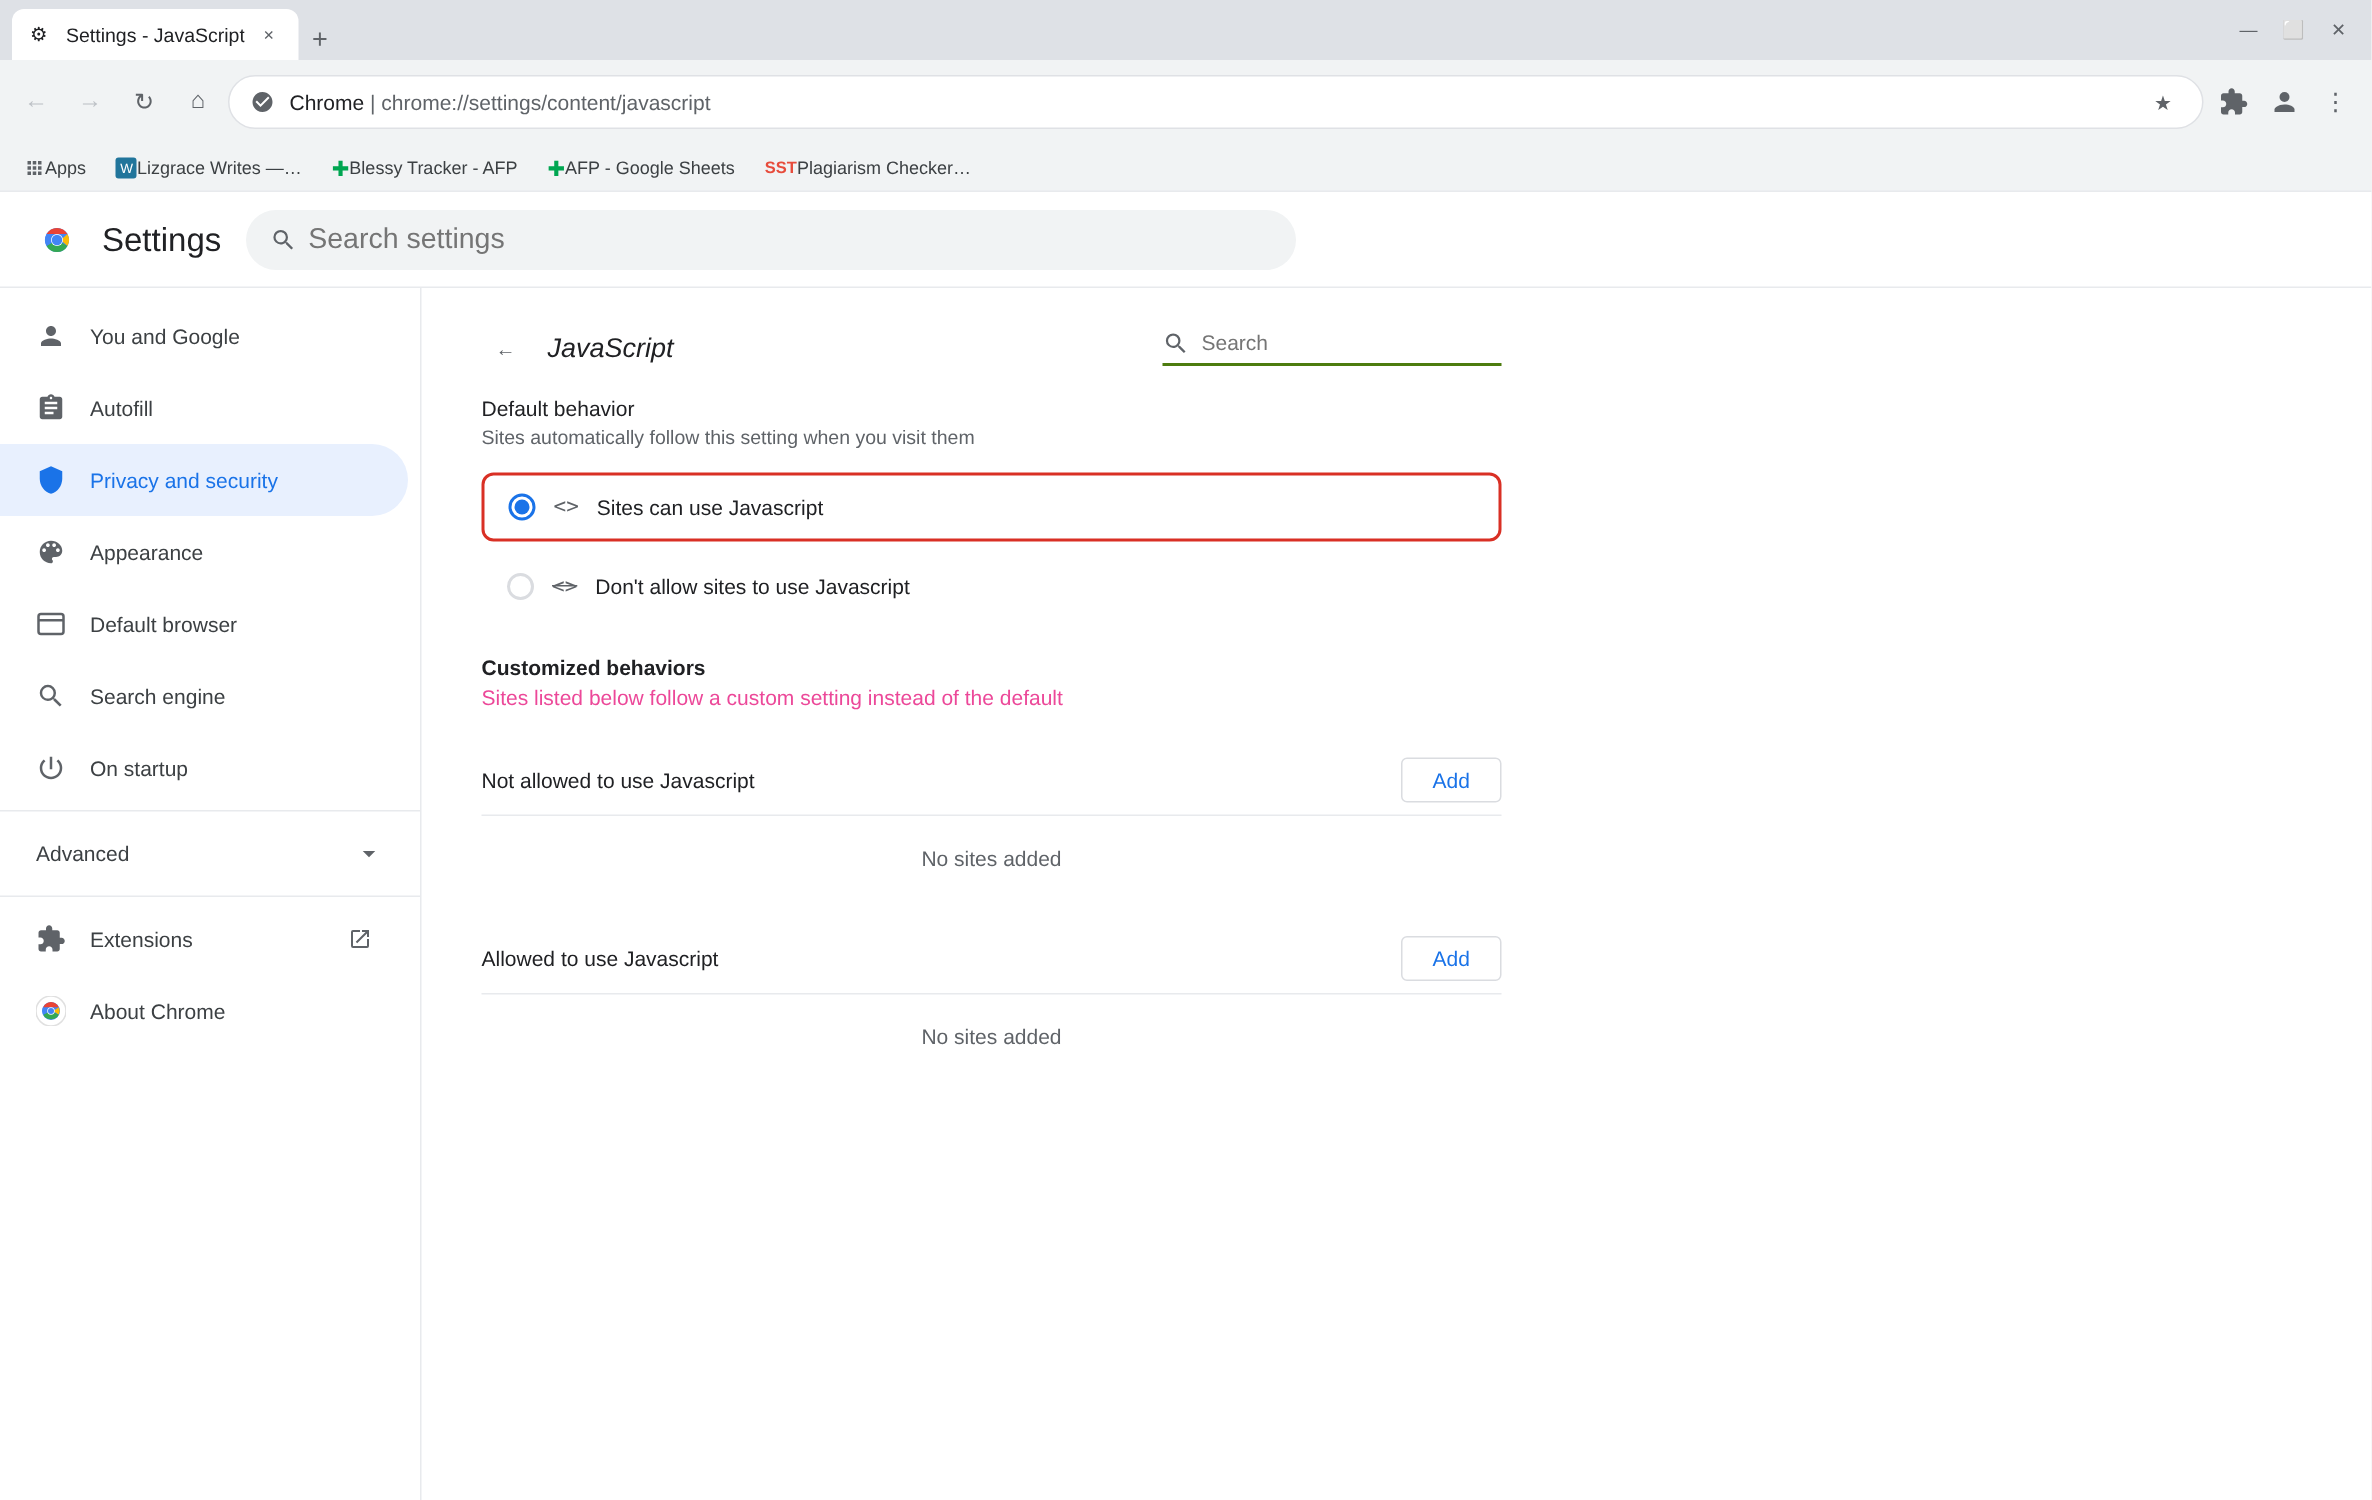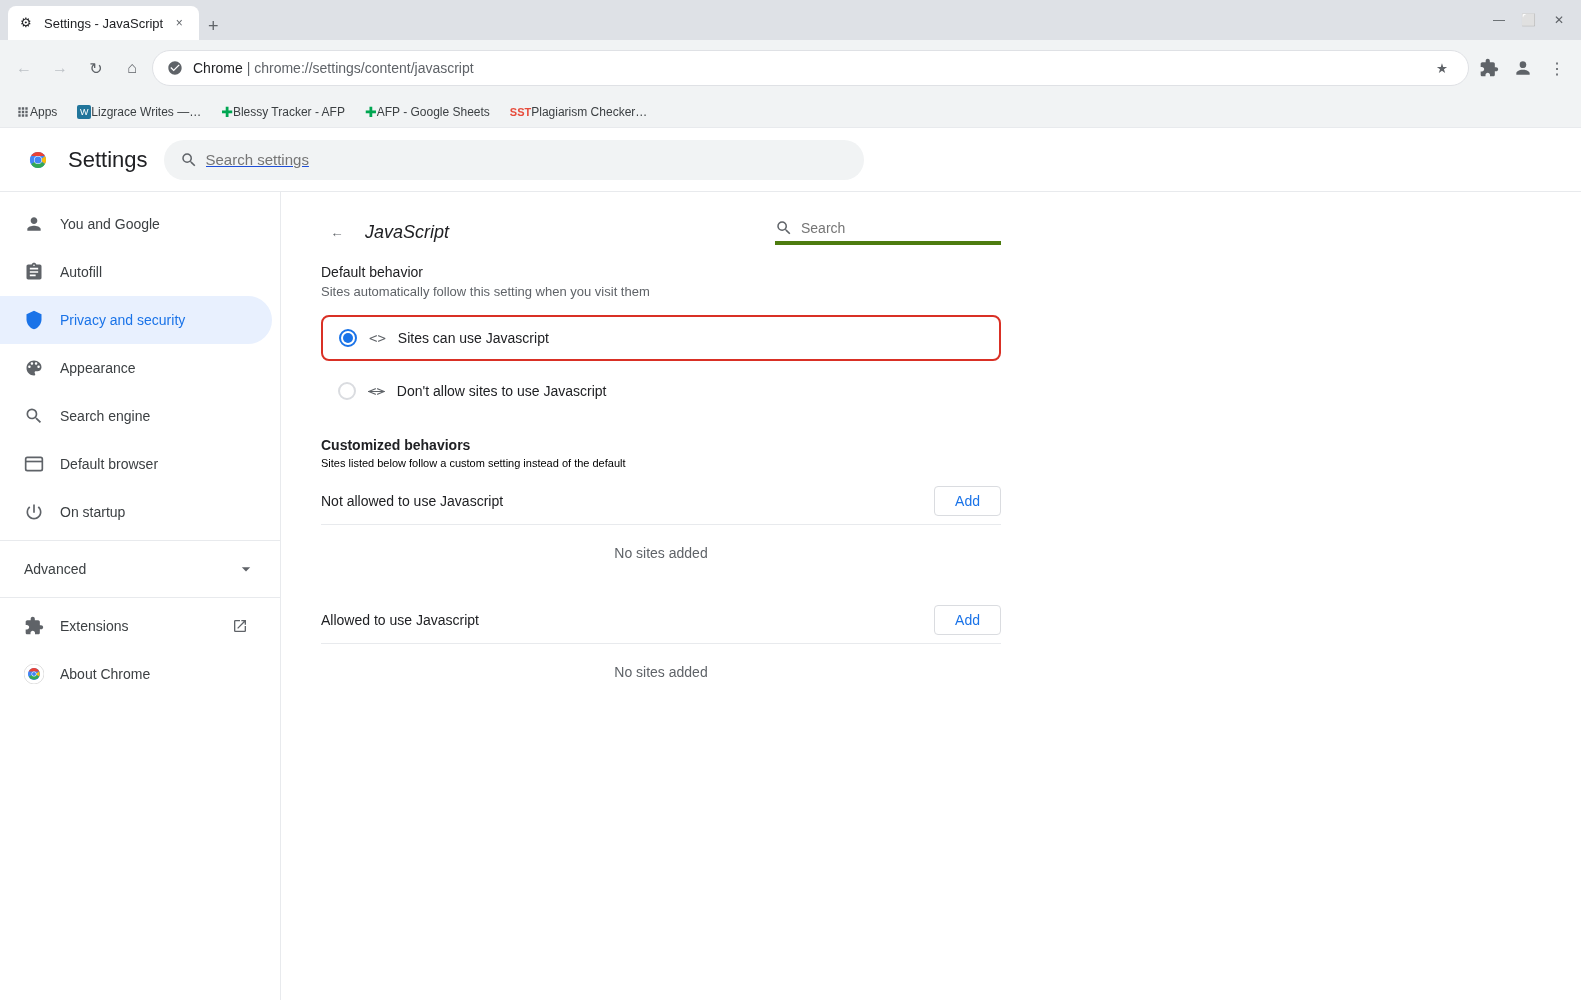--- a/index.html
+++ b/index.html
@@ -34,21 +34,21 @@
 
     
     .bookmarks-bar { background: #f1f3f4; display: flex; align-items: center; padding: 2px 8px; height: 32px; gap: 4px; border-bottom: 1px solid #e8eaed; }
     .bookmark-item { display: flex; align-items: center; gap: 0; padding: 2px 8px; border-radius: 4px; cursor: pointer; font-size: 12px; color: #3c4043; height: 26px; }
 
     
     .settings-page { background: #fff; flex: 1; display: flex; flex-direction: column; }
     .settings-header { background: #fff; display: flex; align-items: center; padding: 0 24px; height: 64px; border-bottom: 1px solid #e8eaed; gap: 16px; }
     .settings-title { font-size: 22px; font-weight: 400; color: #202124; }
     .settings-search-bar { flex: 1; max-width: 700px; display: flex; align-items: center; background: #f1f3f4; border-radius: 24px; height: 40px; padding: 0 16px; gap: 8px; }
-    .settings-search-input { border: none; background: none; flex: 1; font-size: 15px; color: #1d4ed8; outline: none; text-decoration: underline; }
+    .settings-search-input { border: none; background: none; flex: 1; font-size: 19px; color: #1d4ed8; outline: none; }
 
     
     .settings-body { display: flex; flex: 1; overflow: hidden; }
 
     
     .sidebar { width: 280px; min-width: 280px; background: #fff; padding: 8px 0; overflow-y: auto; }
     .sidebar-item { display: flex; align-items: center; gap: 16px; padding: 0 24px; height: 48px; cursor: pointer; color: #3c4043; font-size: 14px; border-radius: 0 24px 24px 0; margin-right: 8px; }
     .sidebar-item.active { background: #e8f0fe; color: #1a73e8; }
     .sidebar-item .icon { width: 20px; height: 20px; display: flex; align-items: center; justify-content: center; flex-shrink: 0; }
     .sidebar-item .label { font-size: 14px; }
@@ -58,42 +58,42 @@
 
     
     .main-content { flex: 1; background: #fff; overflow-y: auto; border-left: 1px solid #e8eaed; }
     .content-inner { max-width: 760px; padding: 24px 40px; }
 
     
     .js-page-header { display: flex; align-items: center; justify-content: space-between; margin-bottom: 16px; }
     .js-page-title-row { display: flex; align-items: center; gap: 12px; }
     .back-btn { width: 32px; height: 32px; border: none; background: none; cursor: pointer; border-radius: 50%; display: flex; align-items: center; justify-content: center; color: #5f6368; }
     .page-title { font-size: 18px; font-weight: 400; color: #202124; font-style: italic; }
-    .content-search { display: flex; align-items: center; gap: 8px; border-bottom: 4px solid #4d7c0f; padding-bottom: 4px; }
+    .content-search { display: flex; align-items: flex-start; gap: 8px; border-bottom: 2px solid #4d7c0f; padding-bottom: 4px; }
     .content-search-input { border: none; outline: none; font-size: 14px; color: #202124; width: 200px; }
     .description { font-size: 14px; color: #5f6368; margin-bottom: 24px; line-height: 1.5; }
 
     
     .section-title { font-size: 14px; font-weight: 400; color: #202124; margin-bottom: 4px; }
     .section-subtitle { font-size: 13px; color: #5f6368; margin-bottom: 16px; }
 
     
     .radio-option { display: flex; align-items: center; gap: 12px; padding: 12px 16px; border-radius: 8px; cursor: pointer; margin-bottom: 8px; }
     .radio-option.selected { border: 2px solid #d93025; }
     .radio-option.unselected { border: 1px solid transparent; }
     .radio-circle { width: 18px; height: 18px; border-radius: 50%; border: 2px solid #dadce0; display: flex; align-items: center; justify-content: center; flex-shrink: 0; }
     .radio-circle.checked { border-color: #1a73e8; }
     .radio-inner { width: 10px; height: 10px; border-radius: 50%; background: #1a73e8; }
     .radio-icon { font-size: 16px; color: #5f6368; }
     .radio-label { font-size: 14px; color: #202124; }
 
     
     .behaviors-section { margin-top: 24px; }
     .behaviors-title { font-size: 14px; font-weight: 600; color: #202124; margin-bottom: 4px; }
-    .behaviors-subtitle { font-size: 11px; color: #000000; margin-bottom: 9px; }
+    .behaviors-subtitle { font-size: 14px; color: #ec4899; margin-bottom: 24px; }
     .behavior-row { display: flex; align-items: center; justify-content: space-between; padding: 8px 0; border-bottom: 1px solid #e8eaed; }
     .behavior-label { font-size: 14px; color: #202124; }
     .add-btn { border: 1px solid #dadce0; background: #fff; color: #1a73e8; font-size: 14px; padding: 6px 20px; border-radius: 4px; cursor: pointer; }
     .empty-state { text-align: center; padding: 20px; color: #5f6368; font-size: 14px; }
 
     
     .main-content::-webkit-scrollbar { width: 8px; }
     .main-content::-webkit-scrollbar-track { background: transparent; }
     .main-content::-webkit-scrollbar-thumb { background: #dadce0; border-radius: 4px; }
 
@@ -243,33 +243,33 @@
           <span class="icon">
             <svg width="20" height="20" viewBox="0 0 24 24" fill="#5f6368">
                 <path d="M12 3c-4.97 0-9 4.03-9 9s4.03 9 9 9c.83 0 1.5-.67 1.5-1.5 0-.39-.15-.74-.39-1.01-.23-.26-.38-.61-.38-.99 0-.83.67-1.5 1.5-1.5H16c2.76 0 5-2.24 5-5 0-4.42-4.03-8-9-8zm-5.5 9c-.83 0-1.5-.67-1.5-1.5S5.67 9 6.5 9 8 9.67 8 10.5 7.33 12 6.5 12zm3-4C8.67 8 8 7.33 8 6.5S8.67 5 9.5 5s1.5.67 1.5 1.5S10.33 8 9.5 8zm5 0c-.83 0-1.5-.67-1.5-1.5S13.67 5 14.5 5s1.5.67 1.5 1.5S15.33 8 14.5 8zm3 4c-.83 0-1.5-.67-1.5-1.5S16.67 9 17.5 9s1.5.67 1.5 1.5-.67 1.5-1.5 1.5z"></path>
               </svg>
           </span>
           <span class="label">Appearance</span>
         </div>
         <div class="sidebar-item">
           <span class="icon">
             <svg width="20" height="20" viewBox="0 0 24 24" fill="#5f6368">
-                <path d="M15.5 14h-.79l-.28-.27A6.471 6.471 0 0 0 16 9.5 6.5 6.5 0 1 0 9.5 16c1.61 0 3.09-.59 4.23-1.57l.27.28v.79l5 4.99L20.49 19l-4.99-5zm-6 0C7.01 14 5 11.99 5 9.5S7.01 5 9.5 5 14 7.01 14 9.5 11.99 14 9.5 14z"></path>
-              </svg>
-          </span>
-          <span class="label">Search engine</span>
-        </div>
-        <div class="sidebar-item">
-          <span class="icon">
-            <svg width="20" height="20" viewBox="0 0 24 24" fill="#5f6368">
                 <rect x="2" y="4" width="20" height="16" rx="2" ry="2" fill="none" stroke="#5f6368" stroke-width="2"></rect>
                 <line x1="2" y1="9" x2="22" y2="9" stroke="#5f6368" stroke-width="2"></line>
               </svg>
           </span>
           <span class="label">Default browser</span>
+        </div>
+        <div class="sidebar-item">
+          <span class="icon">
+            <svg width="20" height="20" viewBox="0 0 24 24" fill="#5f6368">
+                <path d="M15.5 14h-.79l-.28-.27A6.471 6.471 0 0 0 16 9.5 6.5 6.5 0 1 0 9.5 16c1.61 0 3.09-.59 4.23-1.57l.27.28v.79l5 4.99L20.49 19l-4.99-5zm-6 0C7.01 14 5 11.99 5 9.5S7.01 5 9.5 5 14 7.01 14 9.5 11.99 14 9.5 14z"></path>
+              </svg>
+          </span>
+          <span class="label">Search engine</span>
         </div>
         <div class="sidebar-item">
           <span class="icon">
             <svg width="20" height="20" viewBox="0 0 24 24" fill="#5f6368">
                 <path d="M13 3h-2v10h2V3zm4.83 2.17l-1.42 1.42C17.99 7.86 19 9.81 19 12c0 3.87-3.13 7-7 7s-7-3.13-7-7c0-2.19 1.01-4.14 2.58-5.42L6.17 5.17C4.23 6.82 3 9.26 3 12c0 4.97 4.03 9 9 9s9-4.03 9-9c0-2.74-1.23-5.18-3.17-6.83z"></path>
               </svg>
           </span>
           <span class="label">On startup</span>
         </div>
         <div class="sidebar-divider"></div>

